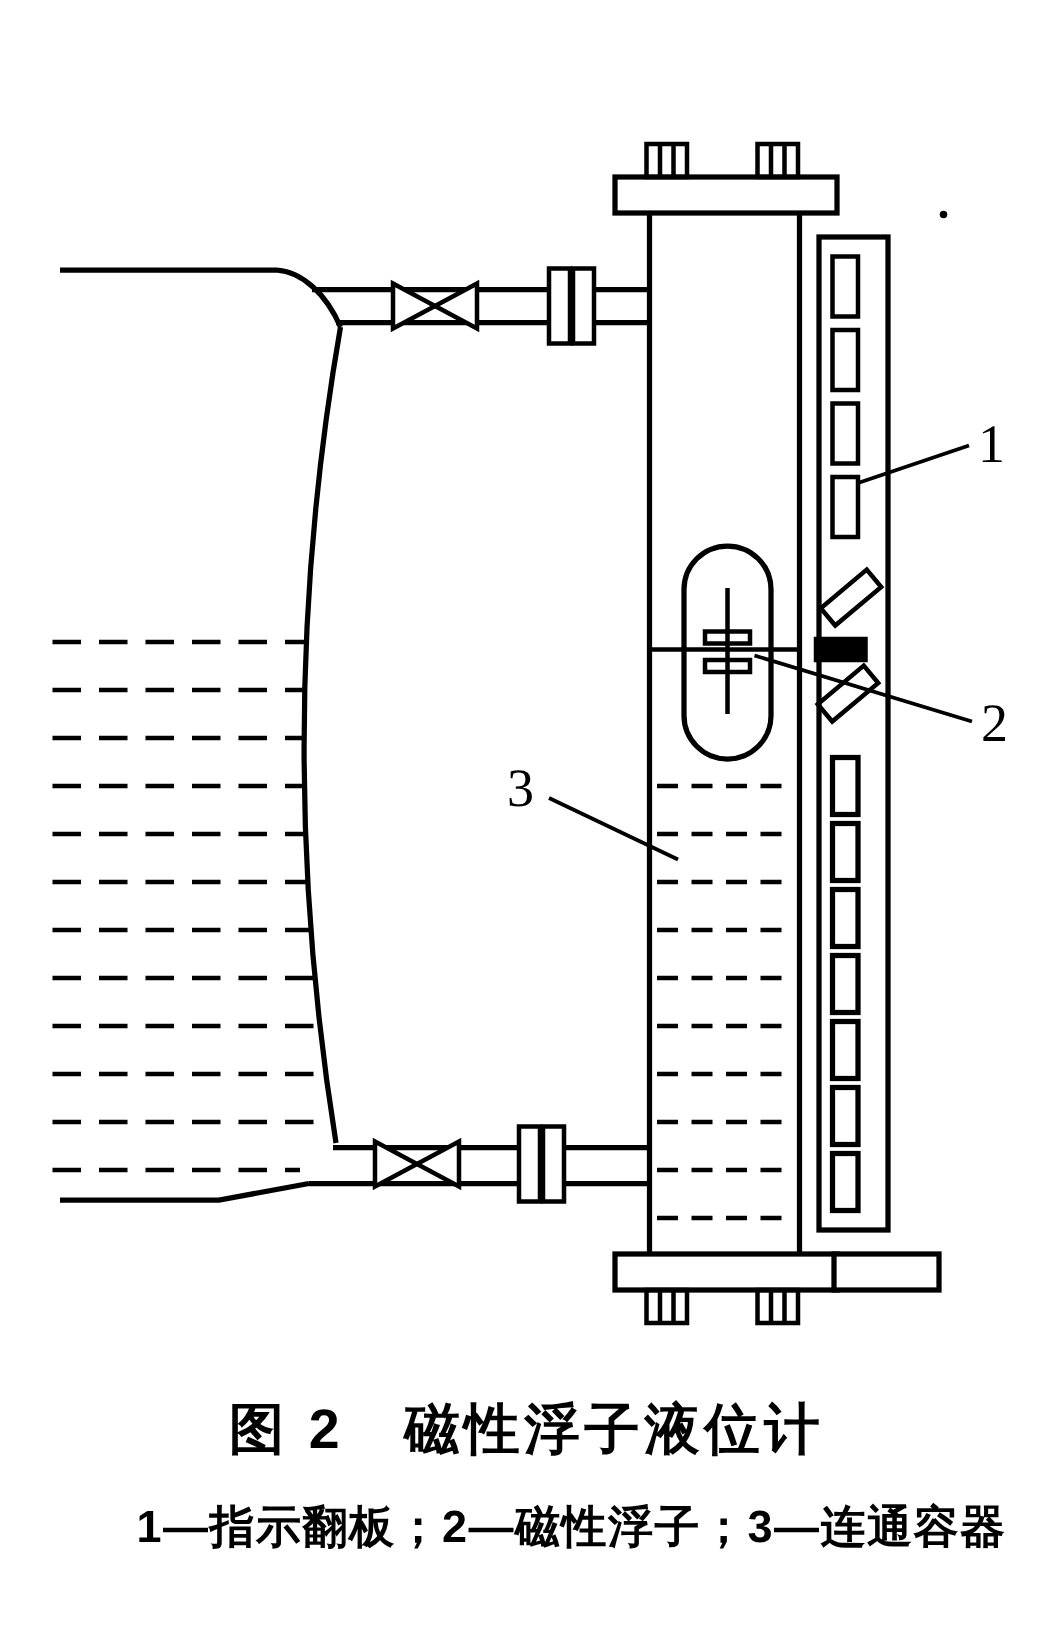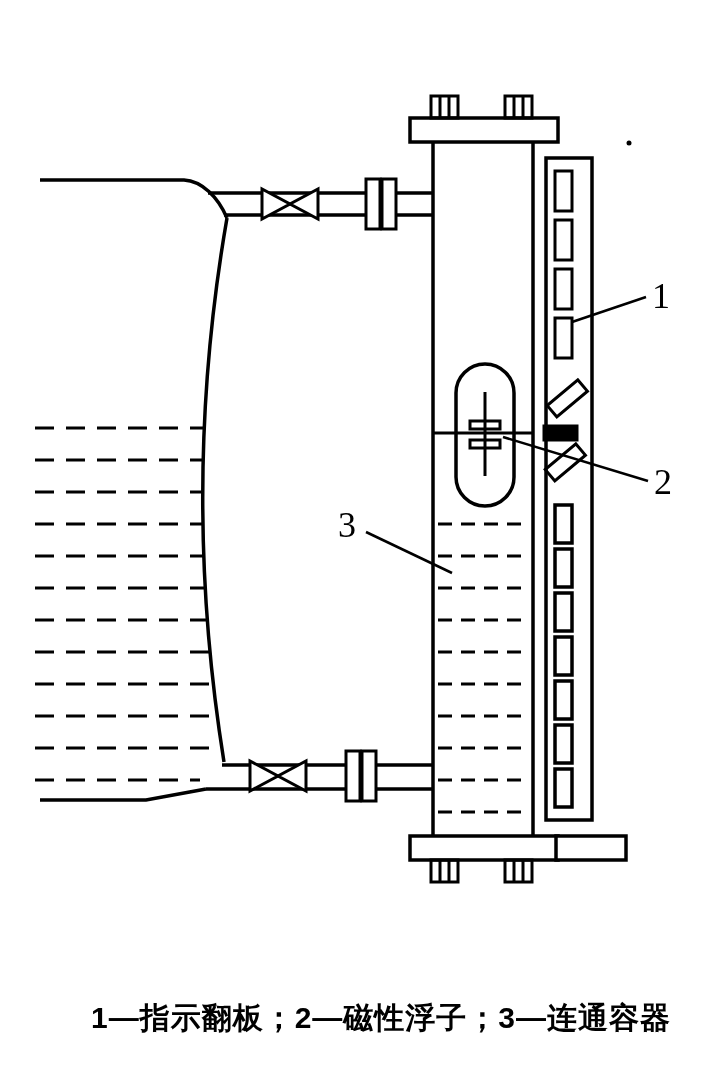--- a/index.html
+++ b/index.html
@@ -190,16 +190,17 @@
       </g>
 
       <g>
         <text class="callout-num" x="652" y="308">1</text>
         <text class="callout-num" x="654" y="494">2</text>
         <text class="callout-num" x="338" y="537">3</text>
       </g>
     </svg>
   </div>
 
+  <div class="figure-caption">图 2　磁性浮子液位计</div>
 
   <div class="figure-legend">1—指示翻板；2—磁性浮子；3—连通容器</div>
 
 </div>
 
 </body></html>

